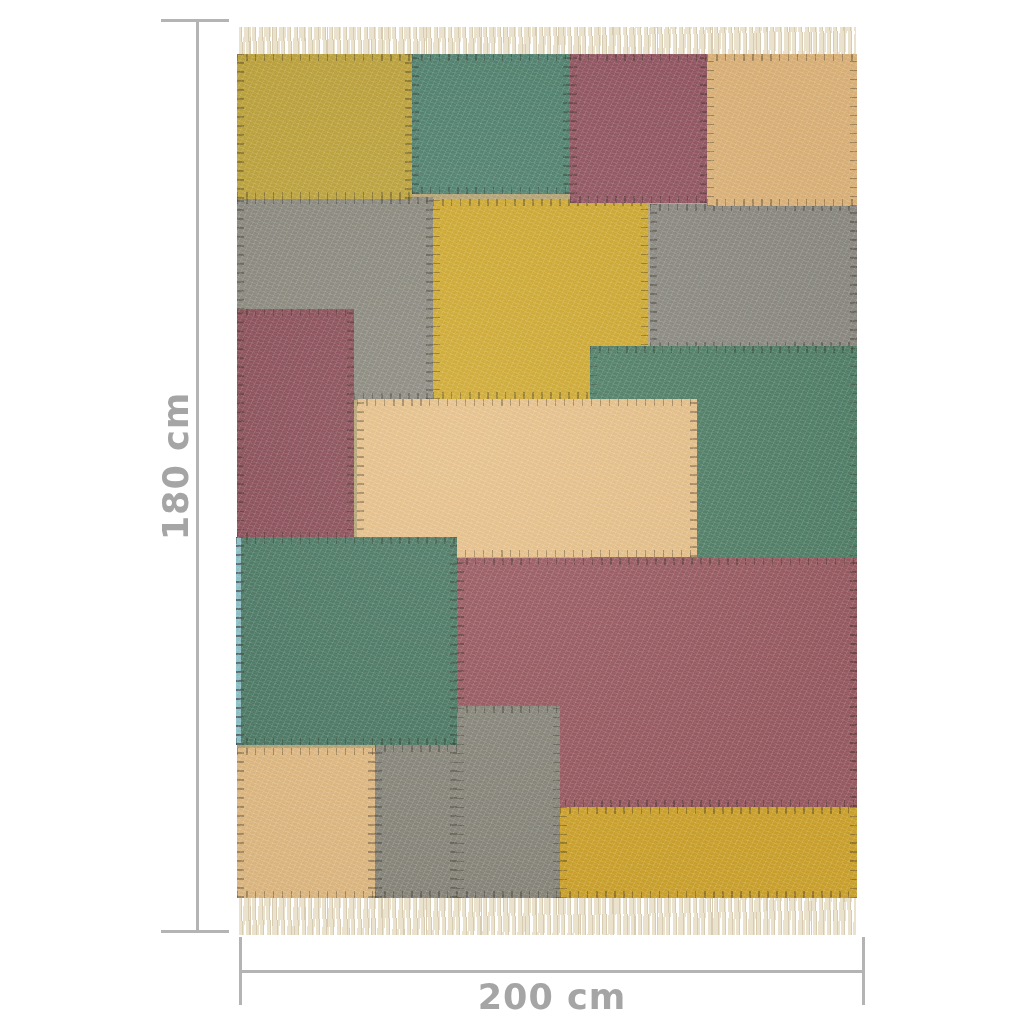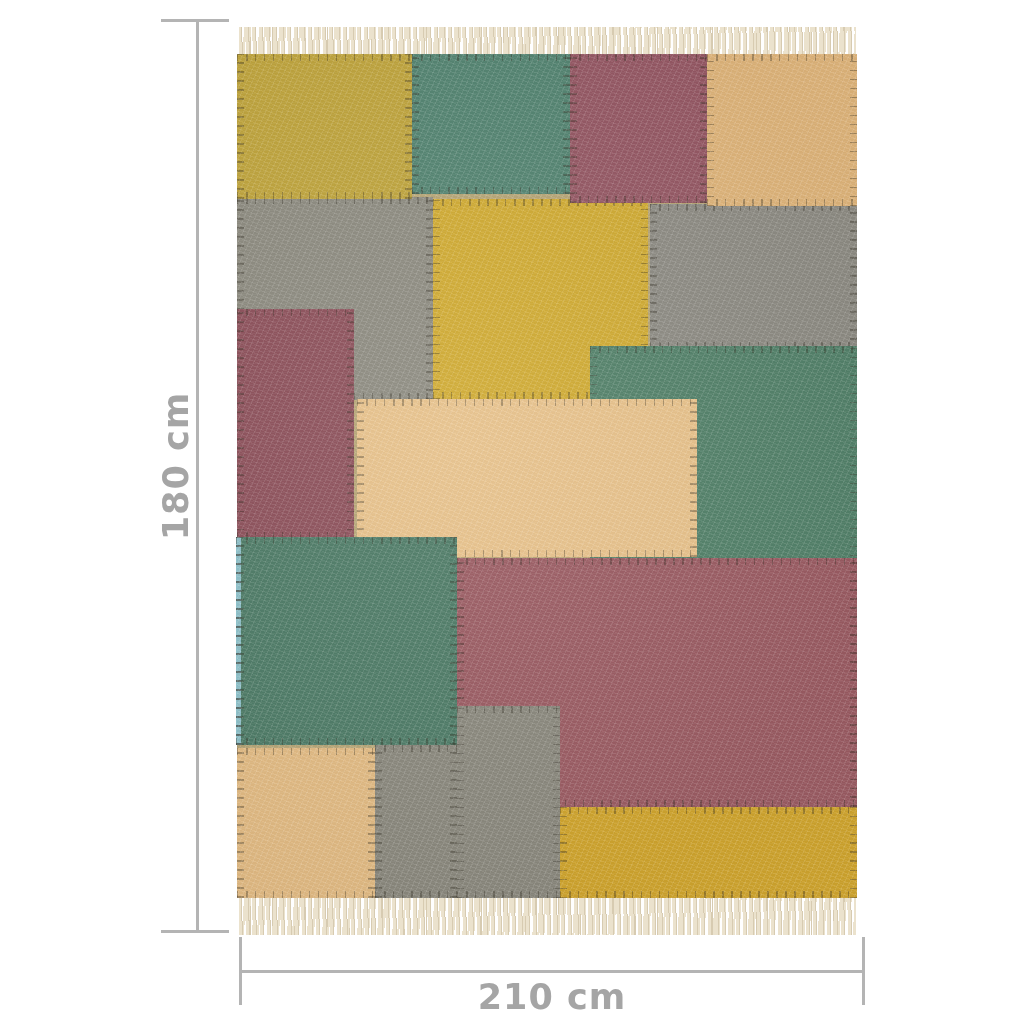--- a/index.html
+++ b/index.html
@@ -94,15 +94,15 @@
     </div>
 
   <div class="dim-line v-line" style="background: rgb(180, 180, 180);"></div>
   <div class="v-cap v-cap-top" style="background: rgb(180, 180, 180);"></div>
   <div class="v-cap v-cap-bottom" style="background: rgb(180, 180, 180);"></div>
   <div class="dim-label v-label" style="color: rgb(165, 165, 165);">180 cm</div>
 
   <div class="dim-line h-line" style="background: rgb(180, 180, 180);"></div>
   <div class="h-cap h-cap-left" style="background: rgb(180, 180, 180);"></div>
   <div class="h-cap h-cap-right" style="background: rgb(180, 180, 180);"></div>
-  <div class="dim-label h-label" style="color: rgb(165, 165, 165);">210 cm</div>
+  <div class="dim-label h-label" style="color: rgb(165, 165, 165);">200 cm</div>
 
 </div>
 
 </body></html>

